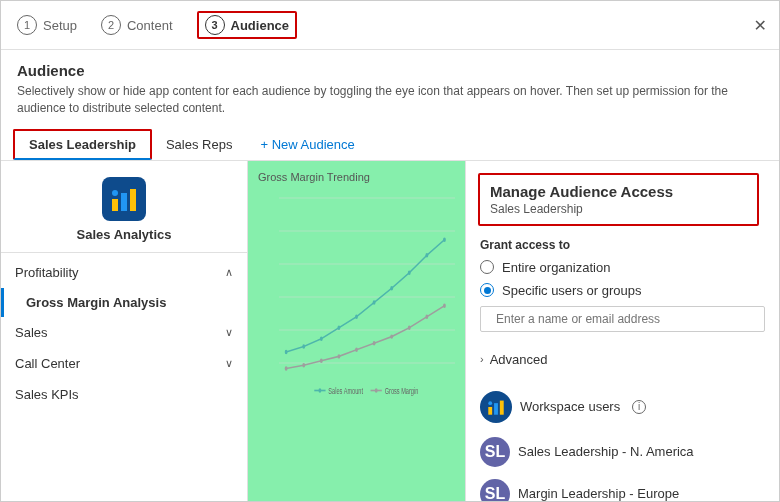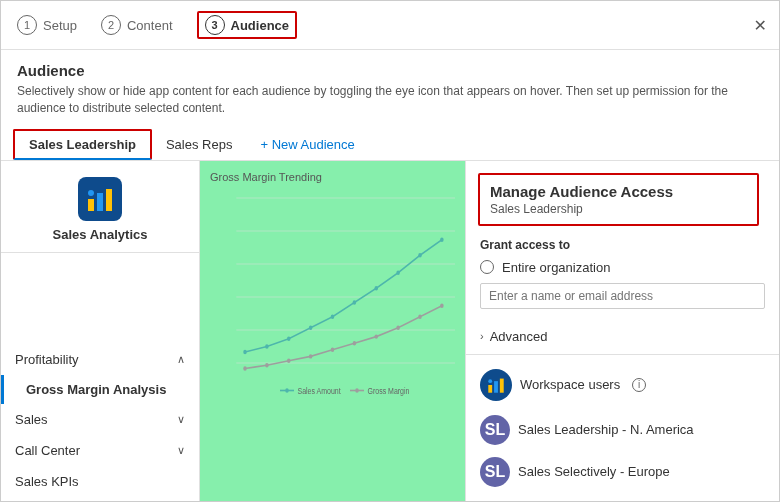--- a/index.html
+++ b/index.html
@@ -28,21 +28,21 @@
     .tabs-row { display: flex; align-items: center; padding: 6px 12px 0 12px; border-bottom: 1px solid #e0e0e0; gap: 0; }
     .tab { padding: 6px 14px; font-size: 13px; cursor: pointer; color: #333; border: none; background: none; position: relative; }
     .tab.active { font-weight: 600; border-bottom: 2px solid #0078d4; }
     .tab-active-outline { border: 2px solid #c00; border-radius: 2px; }
     .new-audience-btn { display: flex; align-items: center; gap: 4px; color: #0078d4; font-size: 13px; cursor: pointer; padding: 6px 10px; margin-left: 4px; }
 
     
     .main-content { display: flex; flex: 1; overflow: hidden; }
 
     
-    .left-nav { width: 199px; border-right: 1px solid #e0e0e0; display: flex; flex-direction: column; overflow-y: auto; flex-shrink: 0; justify-content: space-between; }
+    .left-nav { width: 247px; border-right: 1px solid #e0e0e0; display: flex; flex-direction: column; overflow-y: auto; flex-shrink: 0; }
     .app-icon-area { display: flex; flex-direction: column; align-items: center; padding: 16px 10px 10px 10px; border-bottom: 1px solid #e0e0e0; }
     .app-icon { width: 44px; height: 44px; background: #0e4b8c; border-radius: 8px; display: flex; align-items: center; justify-content: center; margin-bottom: 6px; }
     .app-name { font-size: 13px; font-weight: 600; text-align: center; }
     .nav-section { padding: 4px 0; }
     .nav-item { display: flex; align-items: center; justify-content: space-between; padding: 8px 14px; cursor: pointer; font-size: 13px; color: #333; }
     .nav-sub-item { display: flex; align-items: center; padding: 7px 14px 7px 22px; cursor: pointer; font-size: 13px; color: #333; border-left: 3px solid transparent; }
     .nav-sub-item.active-sub { border-left: 3px solid #0078d4; font-weight: 600; }
     .chevron { font-size: 11px; color: #555; }
 
     
@@ -55,21 +55,21 @@
     .right-panel { width: 314px; border-left: 1px solid #e0e0e0; display: flex; flex-direction: column; overflow-y: auto; flex-shrink: 0; }
     .manage-header-box { border: 2px solid #c00; border-radius: 2px; margin: 12px 12px 8px 12px; padding: 8px 10px; position: relative; }
     .manage-title { font-size: 15px; font-weight: 600; margin-bottom: 2px; }
     .manage-subtitle { font-size: 12px; color: #555; }
     .grant-section { padding: 4px 14px 8px 14px; }
     .grant-label { font-size: 12px; font-weight: 600; margin-bottom: 8px; }
     .radio-option { display: flex; align-items: center; gap: 8px; margin-bottom: 8px; font-size: 13px; cursor: pointer; }
     .radio-circle { width: 14px; height: 14px; border-radius: 50%; border: 1.5px solid #666; display: flex; align-items: center; justify-content: center; flex-shrink: 0; }
     .radio-circle.selected { border-color: #0078d4; }
     .radio-dot { width: 7px; height: 7px; border-radius: 50%; background: #0078d4; }
-    .email-input { width: 100%; border: 1px solid #ccc; border-radius: 2px; padding: 5px 8px; font-size: 12px; color: #aaa; margin-bottom: 8px; }
+    .email-input { width: 100%; border: 1px solid #ccc; border-radius: 2px; padding: 5px 15px; font-size: 12px; color: #aaa; margin-bottom: 8px; }
     .advanced-row { display: flex; align-items: center; gap: 6px; padding: 4px 14px; cursor: pointer; font-size: 13px; color: #333; }
     .advanced-chevron { font-size: 11px; color: #555; }
     .divider { height: 1px; background: #e0e0e0; margin: 6px 0; }
     .workspace-row { display: flex; align-items: center; gap: 8px; padding: 8px 14px; font-size: 13px; }
     .ws-icon { width: 32px; height: 32px; background: #0e4b8c; border-radius: 50%; display: flex; align-items: center; justify-content: center; flex-shrink: 0; }
     .ws-label { font-size: 13px; }
     .info-icon { display: inline-flex; align-items: center; justify-content: center; width: 14px; height: 14px; border-radius: 50%; border: 1px solid #666; font-size: 10px; color: #666; margin-left: 4px; }
     .user-row { display: flex; align-items: center; gap: 8px; padding: 6px 14px; font-size: 13px; }
     .user-avatar { width: 30px; height: 30px; background: #6264a7; border-radius: 50%; display: flex; align-items: center; justify-content: center; color: #fff; font-size: 16px; font-weight: 600; flex-shrink: 0; }
   </style>
@@ -209,20 +209,26 @@
         </div>
 
         <div class="grant-section">
           <div class="grant-label">Grant access to</div>
 
           <label class="radio-option">
             <div class="radio-circle"></div>
             <span>Entire organization</span>
           </label>
 
+          <label class="radio-option">
+            <div class="radio-circle selected">
+              <div class="radio-dot"></div>
+            </div>
+            <span>Specific users or groups</span>
+          </label>
 
           <input class="email-input" type="text" placeholder="Enter a name or email address" style="">
         </div>
 
         <div class="advanced-row">
           <span class="advanced-chevron">›</span>
           <span>Advanced</span>
         </div>
 
         <div class="divider"></div>
@@ -240,20 +246,20 @@
           <span class="info-icon">i</span>
         </div>
 
         <div class="user-row">
           <div class="user-avatar">SL</div>
           <span>Sales Leadership - N. America</span>
         </div>
 
         <div class="user-row">
           <div class="user-avatar">SL</div>
-          <span>Sales Selectively - Europe</span>
+          <span>Margin Leadership - Europe</span>
         </div>
 
       </div>
 
     </div>
   </div>
 </div>
 
 </body></html>

